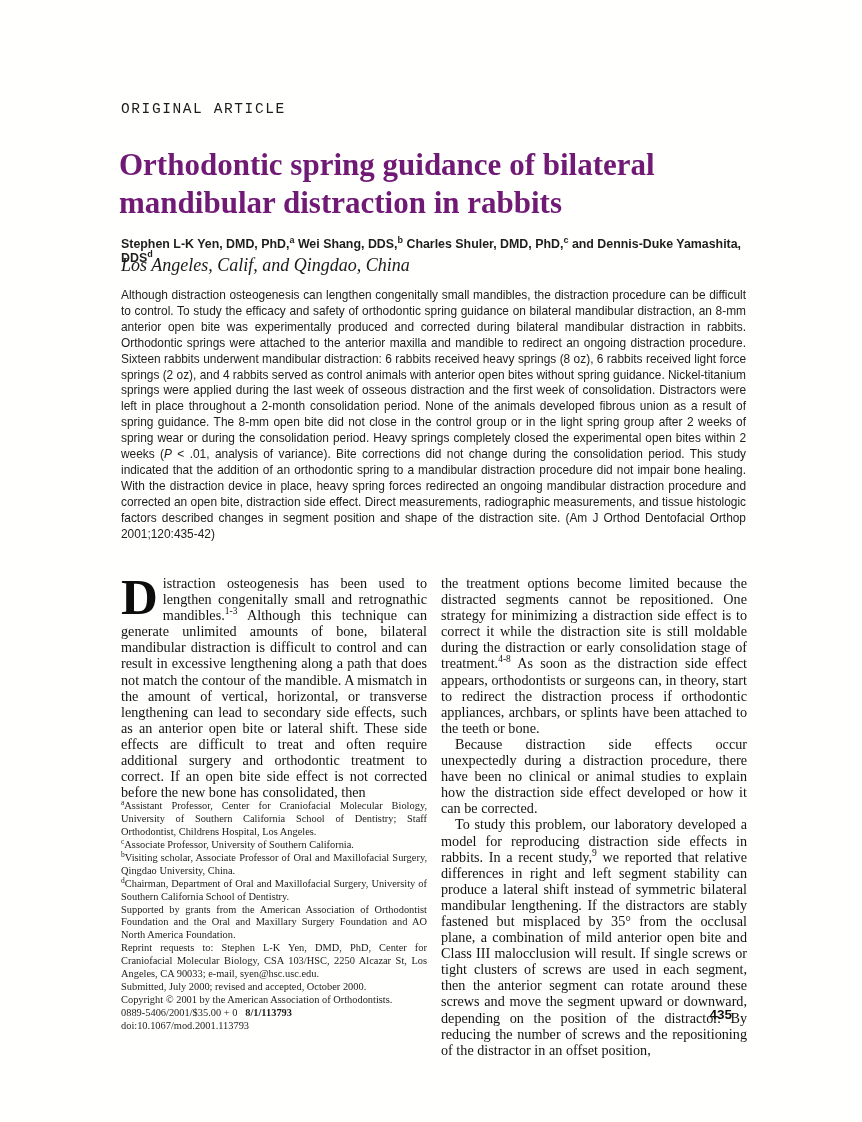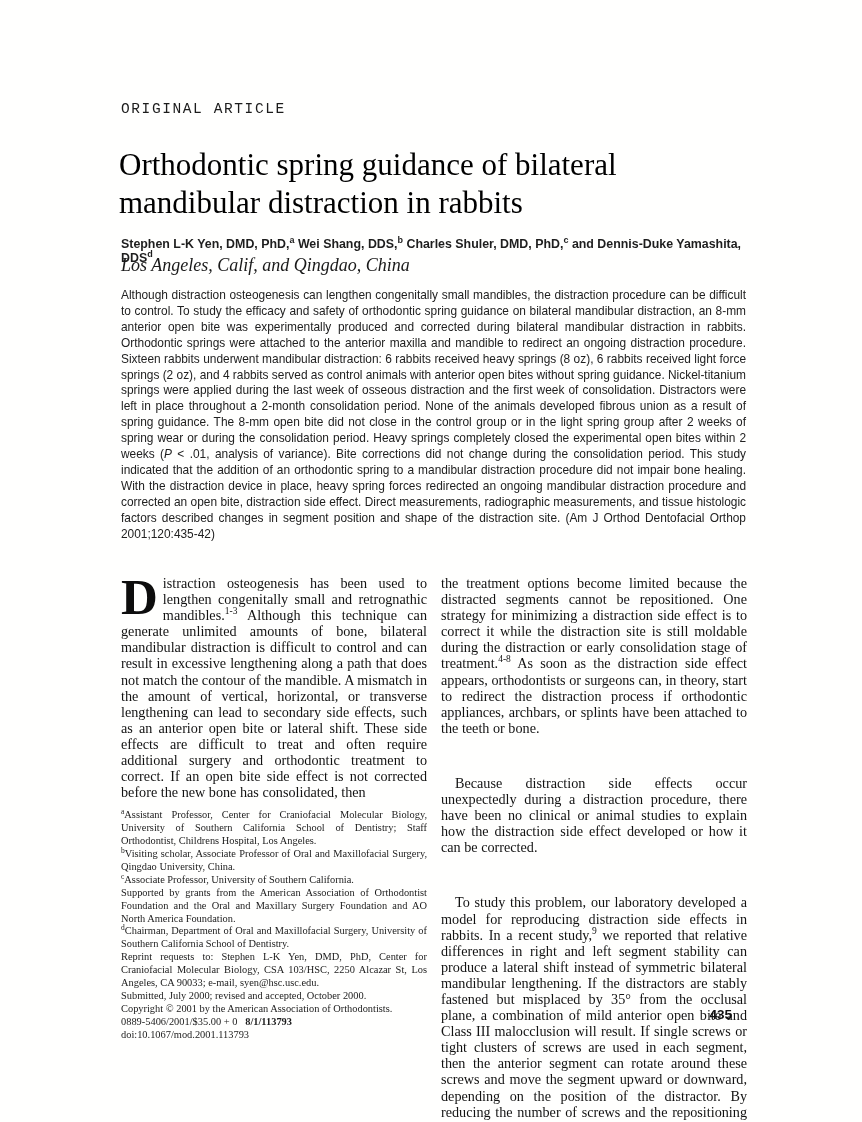--- a/index.html
+++ b/index.html
@@ -7,21 +7,21 @@
     position:relative;width:862px;height:1122px;background:#fffffe;
     overflow:hidden;color:#151515;
     font-family:"Liberation Serif",serif;
   }
   .kicker{
     position:absolute;left:121px;top:101px;margin:0;
     font-family:Liberation Mono, monospace;font-size:14.5px;letter-spacing:1.6px;color:#1c1c1c;
   }
   .title{
     position:absolute;left:119px;top:146px;margin:0;width:600px;
-    font-family:"Liberation Serif",serif;font-weight:400;font-size:31px;line-height:38px;color:#000000;
+    font-family:"Liberation Serif",serif;font-weight:700;font-size:31px;line-height:38px;color:#701a75;
   }
   .title .tl{display:block;}
   .authors{
     position:absolute;left:121px;top:237px;margin:0;width:640px;
     font-family:"Liberation Sans",sans-serif;font-weight:700;font-size:12.4px;color:#1e1e1e;
   }
   .authors sup{font-size:9px;line-height:0;}
   .affiliation{
     position:absolute;left:121px;top:255px;margin:0;
     font-family:"Liberation Serif",serif;font-style:italic;font-size:18px;color:#1a1a1a;
@@ -34,27 +34,27 @@
   .abstract i{font-style:italic;}
   .columns{
     position:absolute;left:121px;top:575px;width:626px;
     display:flex;gap:14px;
     font-family:"Liberation Serif",serif;font-size:14.2px;line-height:16.1px;
     text-align:justify;color:#121212;
   }
   .col{width:306px;}
   .para{margin:0;}
   .para sup{font-size:9.5px;line-height:0;}
-  .indent{text-indent:14px;margin-top:39px;}
+  .indent{text-indent:14px;}
   .dropcap{
     float:left;font-family:"Liberation Serif",serif;font-weight:700;
     font-size:51px;line-height:41px;padding:2px 5px 0 0;color:#0d0d0d;
   }
   .fns{
-    margin-top:9px;font-size:10.4px;line-height:12.9px;text-align:justify;color:#1b1b1b;
+    font-size:10.4px;line-height:12.9px;text-align:justify;color:#1b1b1b;
   }
   .fns p{margin:0;}
   .fns sup{font-size:7.5px;line-height:0;}
   .fns b{font-weight:700;}
   .pageno{
     position:absolute;left:678px;top:995px;width:42px;margin:12px;text-align:right;
     font-family:"Liberation Sans",sans-serif;font-weight:700;font-size:13.5px;color:#111;
   }
 </style>
 </head>
@@ -74,24 +74,24 @@
   <p class="affiliation">Los Angeles, Calif, and Qingdao, China</p>
 
   <div class="abstract"><span>Although distraction osteogenesis can lengthen congenitally small mandibles, the distraction procedure can be difficult to control. To study the efficacy and safety of orthodontic spring guidance on bilateral mandibular distraction, an 8-mm anterior open bite was experimentally produced and corrected during bilateral mandibular distraction in rabbits. Orthodontic springs were attached to the anterior maxilla and mandible to redirect an ongoing distraction procedure. Sixteen rabbits underwent mandibular distraction: 6 rabbits received heavy springs (8 oz), 6 rabbits received light force springs (2 oz), and 4 rabbits served as control animals with anterior open bites without spring guidance. Nickel-titanium springs were applied during the last week of osseous distraction and the first week of consolidation. Distractors were left in place throughout a 2-month consolidation period. None of the animals developed fibrous union as a result of spring guidance. The 8-mm open bite did not close in the control group or in the light spring group after 2 weeks of spring wear or during the consolidation period. Heavy springs completely closed the experimental open bites within 2 weeks (<i>P</i> &lt; .01, analysis of variance). Bite corrections did not change during the consolidation period. This study indicated that the addition of an orthodontic spring to a mandibular distraction procedure did not impair bone healing. With the distraction device in place, heavy spring forces redirected an ongoing mandibular distraction procedure and corrected an open bite, distraction side effect. Direct measurements, radiographic measurements, and tissue histologic factors described changes in segment position and shape of the distraction site.</span><span> (Am J Orthod Dentofacial Orthop 2001;120:435-42)</span></div>
 
   <div class="columns">
 
     <div class="col">
       <p class="para"><span class="dropcap">D</span><span>istraction osteogenesis has been used to lengthen congenitally small and retrognathic mandibles.<sup>1-3</sup> Although this technique can generate unlimited amounts of bone, bilateral mandibular distraction is difficult to control and can result in excessive lengthening along a path that does not match the contour of the mandible. A mismatch in the amount of vertical, horizontal, or transverse lengthening can lead to secondary side effects, such as an anterior open bite or lateral shift. These side effects are difficult to treat and often require additional surgery and orthodontic treatment to correct. If an open bite side effect is not corrected before the new bone has consolidated, then</span></p>
       <div class="fns">
           <p><sup>a</sup><span>Assistant Professor, Center for Craniofacial Molecular Biology, University of Southern California School of Dentistry; Staff Orthodontist, Childrens Hospital, Los Angeles.</span></p>
+          <p><sup>c</sup><span>Associate Professor, University of Southern California.</span></p>
           <p><sup>b</sup><span>Visiting scholar, Associate Professor of Oral and Maxillofacial Surgery, Qingdao University, China.</span></p>
-          <p><sup>c</sup><span>Associate Professor, University of Southern California.</span></p>
+          <p><sup>d</sup><span>Chairman, Department of Oral and Maxillofacial Surgery, University of Southern California School of Dentistry.</span></p>
           <p><span>Supported by grants from the American Association of Orthodontist Foundation and the Oral and Maxillary Surgery Foundation and AO North America Foundation.</span></p>
-          <p><sup>d</sup><span>Chairman, Department of Oral and Maxillofacial Surgery, University of Southern California School of Dentistry.</span></p>
           <p><span>Reprint requests to: Stephen L-K Yen, DMD, PhD, Center for Craniofacial Molecular Biology, CSA 103/HSC, 2250 Alcazar St, Los Angeles, CA 90033; e-mail, syen@hsc.usc.edu.</span></p>
           <p><span>Submitted, July 2000; revised and accepted, October 2000.</span></p>
           <p><span>Copyright © 2001 by the American Association of Orthodontists.</span></p>
           <p><span>0889-5406/2001/$35.00 + 0&nbsp;&nbsp;&nbsp;<b>8/1/113793</b></span></p>
           <p><span>doi:10.1067/mod.2001.113793</span></p>
         </div>
     </div>
 
     <div class="col">
       <p class="para">the treatment options become limited because the distracted segments cannot be repositioned. One strategy for minimizing a distraction side effect is to correct it while the distraction site is still moldable during the distraction or early consolidation stage of treatment.<sup>4-8</sup> As soon as the distraction side effect appears, orthodontists or surgeons can, in theory, start to redirect the distraction process if orthodontic appliances, archbars, or splints have been attached to the teeth or bone.</p>

